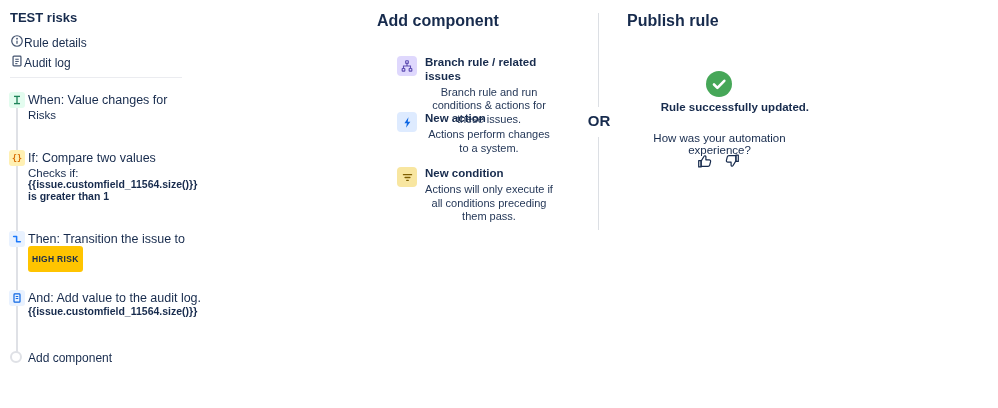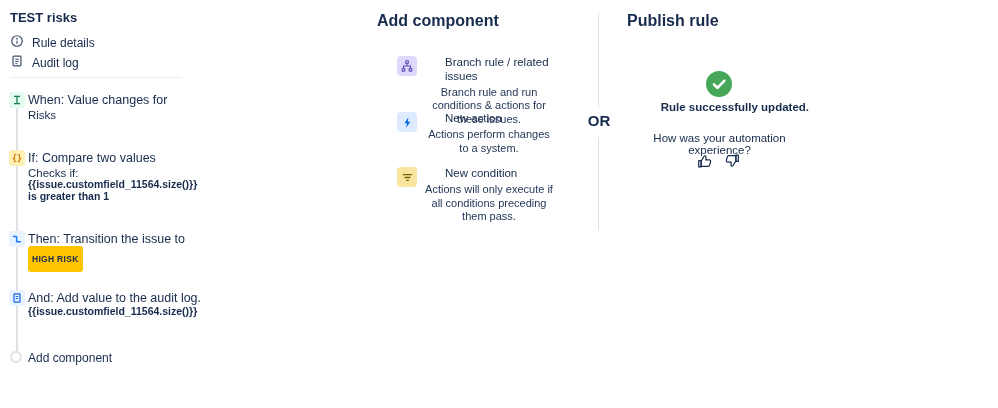--- a/index.html
+++ b/index.html
@@ -2,21 +2,21 @@
 <html><head>
 <meta charset="utf-8">
 <style>
   * { margin:0; padding:0; box-sizing:border-box; }
   html,body { background:#fff; }
   body { font-family:"Liberation Sans", sans-serif; color:#172B4D; }
   .stage { position:relative; width:824px; height:408px; background:#fff; overflow:hidden; }
 
   
   .sb-title { position:absolute; left:10px; top:10px; font-size:13px; font-weight:700; }
-  .nav-item { position:absolute; left:10px; display:flex; align-items:center; gap:8px; cursor:pointer; }
+  .nav-item { position:absolute; left:10px; display:flex; align-items:center; cursor:pointer; }
   .nav-item .lbl { font-size:12px; }
   .nav-rule-details { top:34px; }
   .nav-audit-log { top:54px; }
   .sb-divider { position:absolute; left:10px; top:77px; width:172px; height:1px; background:#EBECF0; }
 
   .chain-line { position:absolute; left:16px; top:100px; width:2px; height:258px; background:#DFE1E6; }
 
   .step-icon { position:absolute; left:9px; width:16px; height:16px; border-radius:3px;
                display:flex; align-items:center; justify-content:center; z-index:2; }
   .tile-green  { background:#E3FCEF; }
@@ -38,21 +38,21 @@
   
   .mid-title { position:absolute; left:377px; top:12px; font-size:16px; font-weight:600; }
   .option { position:absolute; left:397px; display:flex; gap:8px; cursor:pointer; }
   .opt-1 { top:56px; } .opt-2 { top:112px; } .opt-3 { top:167px; }
   .opt-tile { width:20px; height:20px; border-radius:4px; flex:none;
               display:flex; align-items:center; justify-content:center; }
   .tile-purple { background:#DFD8FD; }
   .tile-lblue  { background:#DEEBFF; }
   .tile-lyellow{ background:#F8E6A0; }
   .opt-text { width:128px; }
-  .opt-title { font-size:11.5px; font-weight:400; line-height:1.2;margin-left:20px; }
+  .opt-title { font-size:11.5px; font-weight:700; line-height:1.2; }
   .opt-desc  { font-size:11px; line-height:1.25; margin-top:2px; color:#253858;text-align:center; }
 
   
   .or-line { position:absolute; left:598px; width:1px; background:#DCDFE4; }
   .or-line-top { top:13px; height:94px; }
   .or-line-bottom { top:137px; height:93px; }
   .or-label { position:absolute; left:584px; top:112px; width:30px; text-align:center;
               font-size:15px; font-weight:700; }
 
   

